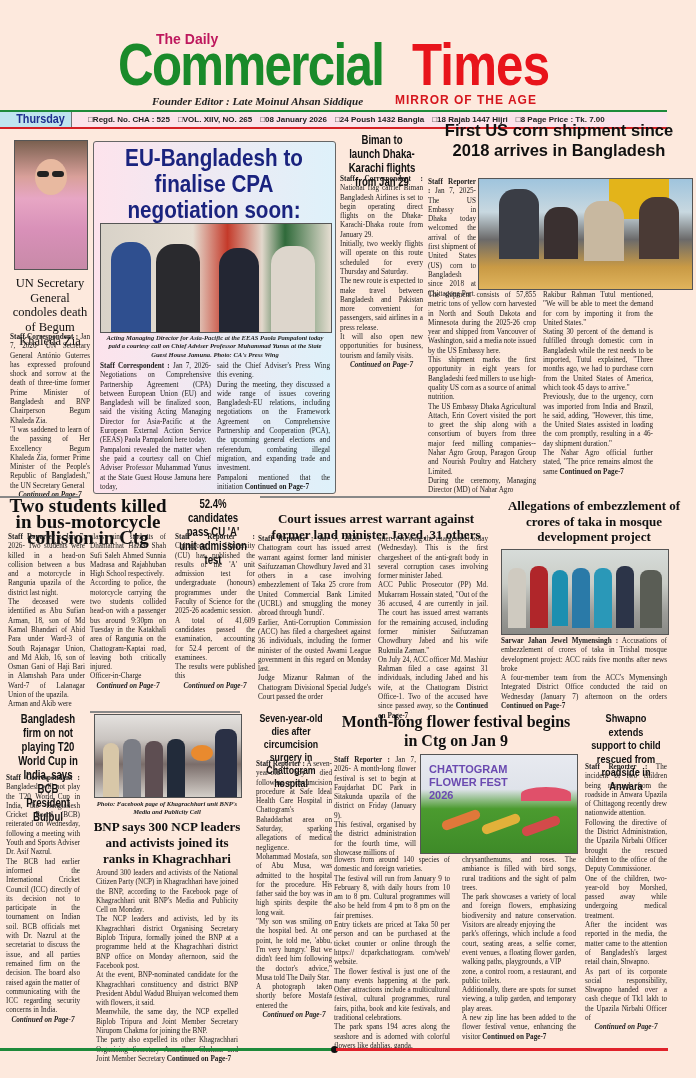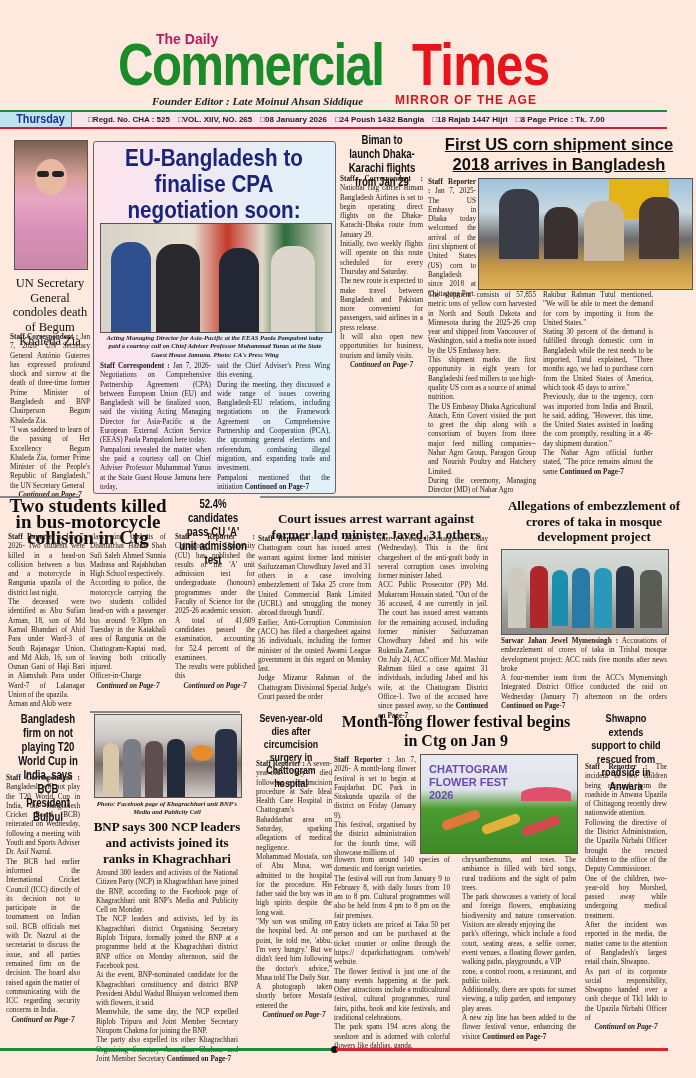--- a/index.html
+++ b/index.html
@@ -78,21 +78,21 @@
 
 <div class="hl hl-cond" style="left:338px;top:133px;width:88px;font-size:12px;line-height:14px;transform-origin:center top;">Biman to launch Dhaka-Karachi flights from Jan 29</div>
 <div class="body" style="left:340px;top:175px;width:83px;">
   <p><span class="byline">Staff Correspondent :</span> <span>National flag carrier Biman Bangladesh Airlines is set to begin operating direct flights on the Dhaka-Karachi-Dhaka route from January 29.</span></p>
   <p>Initially, two weekly flights will operate on this route scheduled for every Thursday and Saturday.</p>
   <p>The new route is expected to make travel between Bangladesh and Pakistan more convenient for passengers, said airlines in a press release.</p>
   <p>It will also open new opportunities for business, tourism and family visits.</p>
   <span class="cont">Continued on Page-7</span>
 </div>
 
-<div class="hl" style="left:428px;top:134px;width:262px;font:bold 16.5px/20px 'Liberation Sans',sans-serif;text-decoration:underline;">First US corn shipment since 2018 arrives in Bangladesh</div>
+<div class="hl" style="left:428px;top:120px;width:262px;font:bold 16.5px/20px 'Liberation Sans',sans-serif;">First US corn shipment since 2018 arrives in Bangladesh</div>
 <div class="body" style="left:428px;top:178px;width:48px;">
   <p><span class="byline">Staff Reporter :</span> <span>Jan 7, 2025- The US Embassy in Dhaka today welcomed the arrival of the first shipment of United States (US) corn to Bangladesh since 2018 at Chittagong Port.</span></p>
 </div>
 <div class="photo" style="left:478px;top:178px;width:213px;height:110px;border:1px solid #555;background:linear-gradient(180deg,#9fc4dd 0%,#c8d8e0 30%,#6b6a6a 55%,#c99a45 80%,#e0b45c 100%);">
   <div style="position:absolute;left:130px;top:0;width:60px;height:40px;background:#e3b41a;"></div>
   <div style="position:absolute;left:20px;top:10px;width:40px;height:70px;background:#3a3d45;border-radius:16px 16px 0 0;"></div>
   <div style="position:absolute;left:65px;top:28px;width:34px;height:52px;background:#3a3030;border-radius:14px 14px 0 0;"></div>
   <div style="position:absolute;left:105px;top:22px;width:40px;height:60px;background:#c8b8a0;border-radius:16px 16px 0 0;"></div>
   <div style="position:absolute;left:160px;top:18px;width:40px;height:62px;background:#4a3a35;border-radius:16px 16px 0 0;"></div>
 </div>

